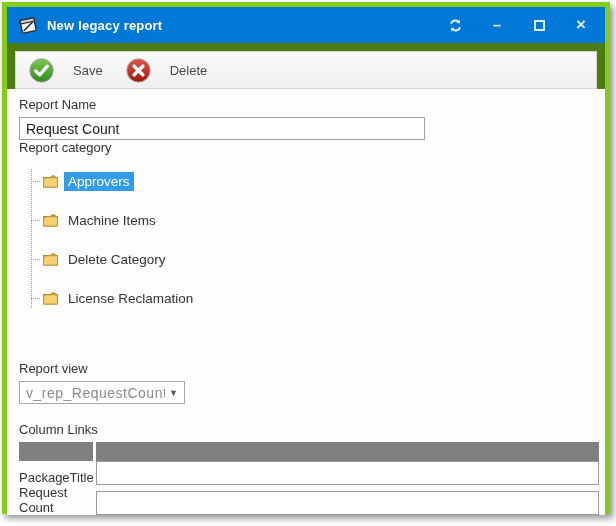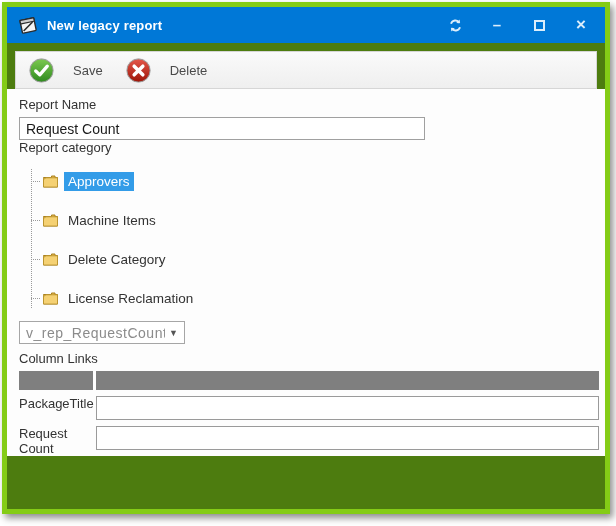--- a/index.html
+++ b/index.html
@@ -119,28 +119,28 @@
   }
   .select-box .sel-value {
     flex: 1 1 auto;
     font-size: 14px;
     color: #8b8b8b;
     letter-spacing: .5px;
     white-space: nowrap; overflow: hidden;
   }
   .select-box .dd-arrow { font-size: 9px; color: #555; margin-left: 4px; }
   
-  .cl-label { margin-top: 7px; }
+  .cl-label { margin-top: 18px; }
   .example { font-size: 13px; color: #333; margin-top: 2px; margin-bottom: 6px; }
   .link-table { width: 580px; }
   .lt-header { display: flex; height: 19px; background: #fff; gap: 3px; }
   .lt-header .h-cell { background: #7f7f7f; }
   .lt-header .h-cell.c1 { width: 74px; }
   .lt-header .h-cell.c2 { flex: 1 1 auto; }
-  .lt-row { display: flex; align-items: flex-start; margin-top: 6px; }
+  .lt-row { display: flex; align-items: flex-end; margin-top: 0; }
   .lt-row .r-label { width: 77px; font-size: 13px; color: #333; flex: 0 0 auto; }
   .lt-row .r-input {
     flex: 1 1 auto; height: 24px;
     border: 1px solid #9a9a9a;
     background: #fff;
     font-family: "Liberation Sans", sans-serif;
     font-size: 13px; color: #1a1a1a;
     padding: 0 5px;
     outline: none;
   }
@@ -249,20 +249,21 @@
       <div class="tree-row">
         <span class="stub"></span>
         <svg class="folder" viewBox="0 0 18 15">
           <path d="M1.5 4.5 L1.5 13 L15.5 13 L15.5 3.5 L13 3.5 L13 2 L9.5 2 L9.5 3.5 L1.5 3.5 Z" fill="#e9b94a" stroke="#a8801f" stroke-width="1"></path>
           <path d="M1.5 5.5 L4 3.8 L15.5 3.8 L15.5 13 L1.5 13 Z" fill="#f5d173" stroke="#b8902a" stroke-width="0.8"></path>
         </svg>
         <span class="node-label">License Reclamation</span>
       </div>
     </div>
 
+    <div class="field-label view-label">Report view</div>
     <div class="select-box">
       <span class="sel-value">v_rep_RequestCount</span>
       <span class="dd-arrow">▼</span>
     </div>
 
     <div class="field-label cl-label">Column Links</div>
 
     <div class="link-table">
       <div class="lt-header">
         <div class="h-cell c1"></div>

